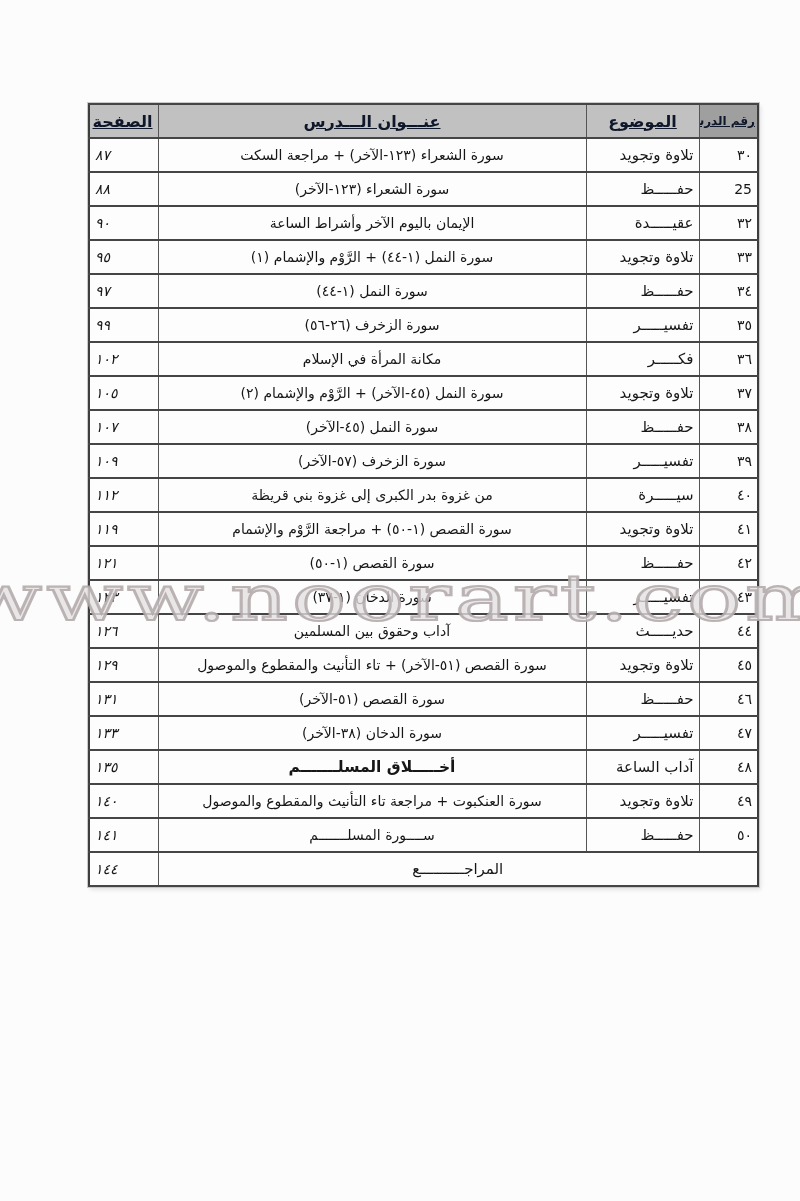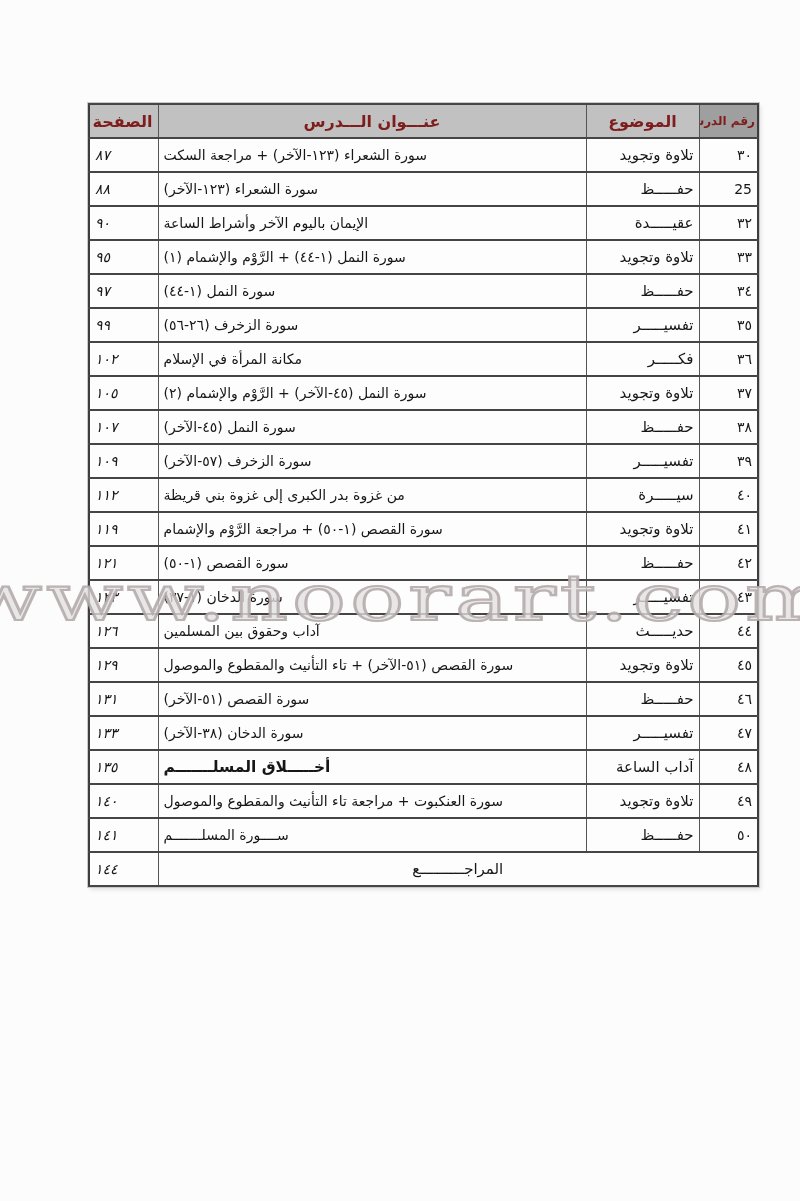--- a/index.html
+++ b/index.html
@@ -37,30 +37,31 @@
     overflow: hidden;
     white-space: nowrap;
     color: #161616;
     box-sizing: border-box;
   }
   table.toc thead th {
     background: #c1c1c1;
     font-weight: bold;
     font-size: 16px;
     text-align: center;
-    color: #7f1d1d;
+    color: #0f172a;
+    text-decoration: underline;
   }
   table.toc thead th.h-num {
     background: #9f9f9f;
     font-size: 12px;
     padding: 0 2px;
   }
   td.c-num   { font-size: 14px; }
   td.c-topic { font-size: 15px; }
-  td.c-title { text-align: left;  font-size: 14px; margin-top: 40px; }
+  td.c-title { text-align: center;  font-size: 14px; margin-top: 40px; }
   td.c-page  { text-align: left; font-size: 14px; font-style: italic; }
   td.c-span  { text-align: center; font-size: 15px; margin-top: 14px; }
   
   tbody tr:nth-child(19) td.c-title { font-weight: bold; font-size: 15.5px; }
   .watermark {
     position: absolute;
     top: 567px;
     left: 0;
     width: 800px;
     text-align: center;

